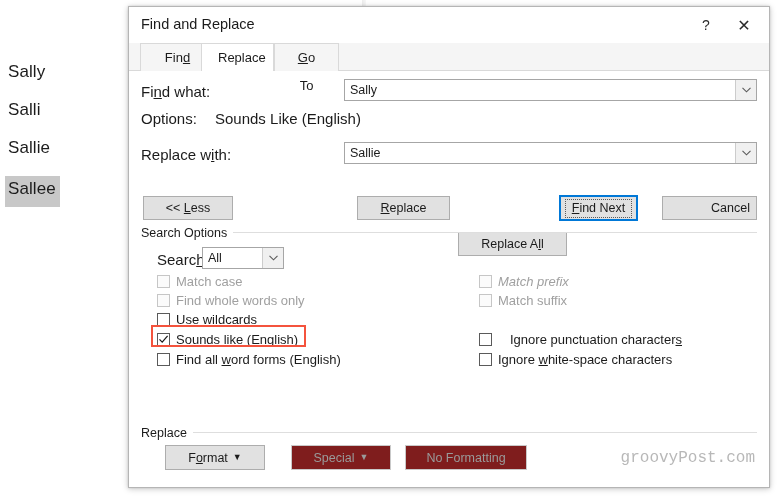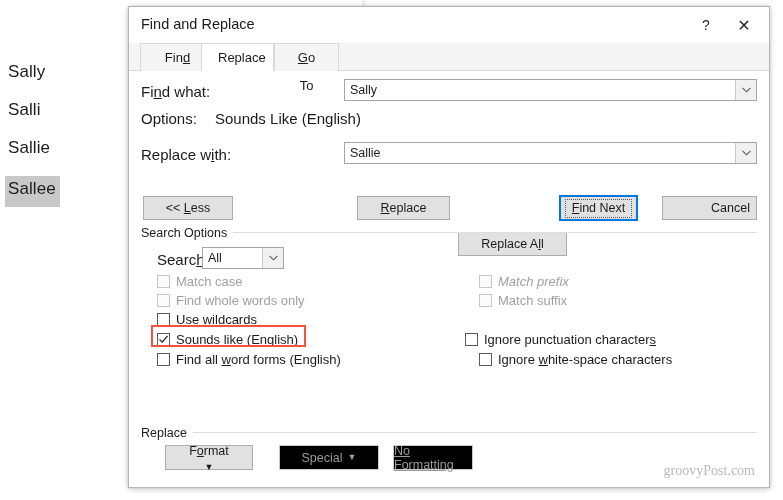--- a/index.html
+++ b/index.html
@@ -280,21 +280,21 @@
   .checkbox-row.disabled .box { border-color: #c6c6c6; background:#fbfbfb; }
   .checkbox-row .box svg { position:absolute; left:0; top:0; }
 
   #cb-match-case      { left: 28px;  top: 203px; }
   #cb-whole-words     { left: 28px;  top: 222px; }
   #cb-use-wildcards   { left: 28px;  top: 241px; }
   #cb-sounds-like     { left: 28px;  top: 261px; }
   #cb-word-forms      { left: 28px;  top: 281px; text-align: center; }
   #cb-match-prefix    { left: 350px; top: 203px; font-style: italic; }
   #cb-match-suffix    { left: 350px; top: 222px; }
-  #cb-ignore-punct    { left: 336px; top: 261px; }
+  #cb-ignore-punct    { left: 350px; top: 261px; gap: 12px; }
   #cb-ignore-space    { left: 350px; top: 281px; }
 
   #sounds-like-highlight {
     position: absolute;
     left: 22px;
     top: 254px;
     width: 155px;
     height: 22px;
     border: 2px solid #f4533d;
     box-sizing: border-box;
@@ -309,34 +309,34 @@
     border: 1px solid #adadad;
     box-sizing: border-box;
     font-size: 12.5px;
     color: #1b1b1b;
     display: flex;
     align-items: center;
     justify-content: center;
     cursor: default;
     gap: 5px;
   }
-  .fmt-btn.disabled { color: #9a9a9a; background:#000000; border-color:#c9c9c9; }
+  .fmt-btn.disabled { color: #9a9a9a; background:#7f1d1d; border-color:#c9c9c9;margin-left:12px; }
   .caret { font-size: 9px; line-height: 1; }
 
-  #format-button        { left: 36px;  top: 374px; width: 88px; flex-direction: column; }
+  #format-button        { left: 36px;  top: 374px; width: 100px; }
   #special-button       { left: 150px; top: 374px; width: 100px; }
-  #no-formatting-button { left: 264px; top: 374px; width: 80px; text-decoration: underline; }
+  #no-formatting-button { left: 264px; top: 374px; width: 122px; }
 
   
   #watermark {
     position: absolute;
     right: 14px;
-    bottom: 8px;
-    font-family: Liberation Serif, serif;
-    font-size: 14px;
+    bottom: 20px;
+    font-family: Liberation Mono, monospace;
+    font-size: 16px;
     color: #b8b8b8;
   }
 </style>
 </head>
 <body>
 
 <div id="root">
 
   <div id="document-area">
     <div class="doc-line" style="top:62px">Sally</div>

